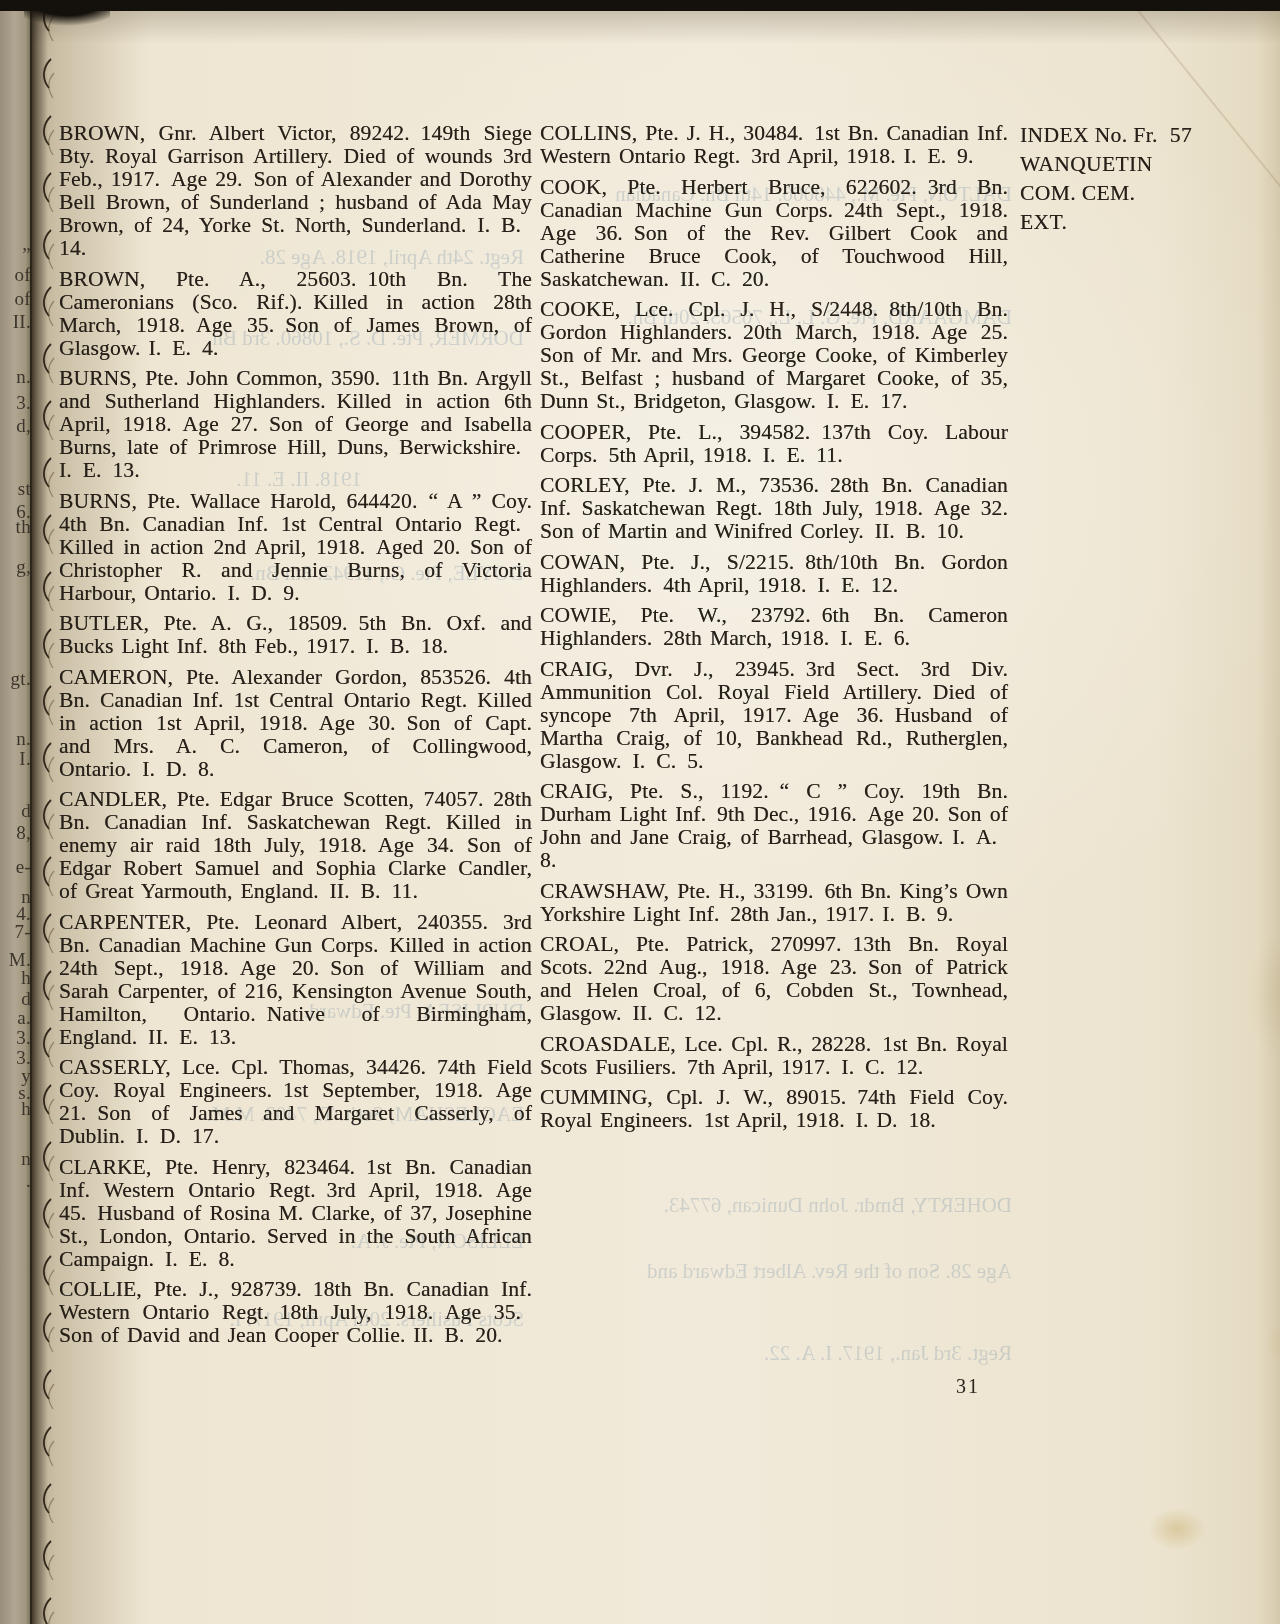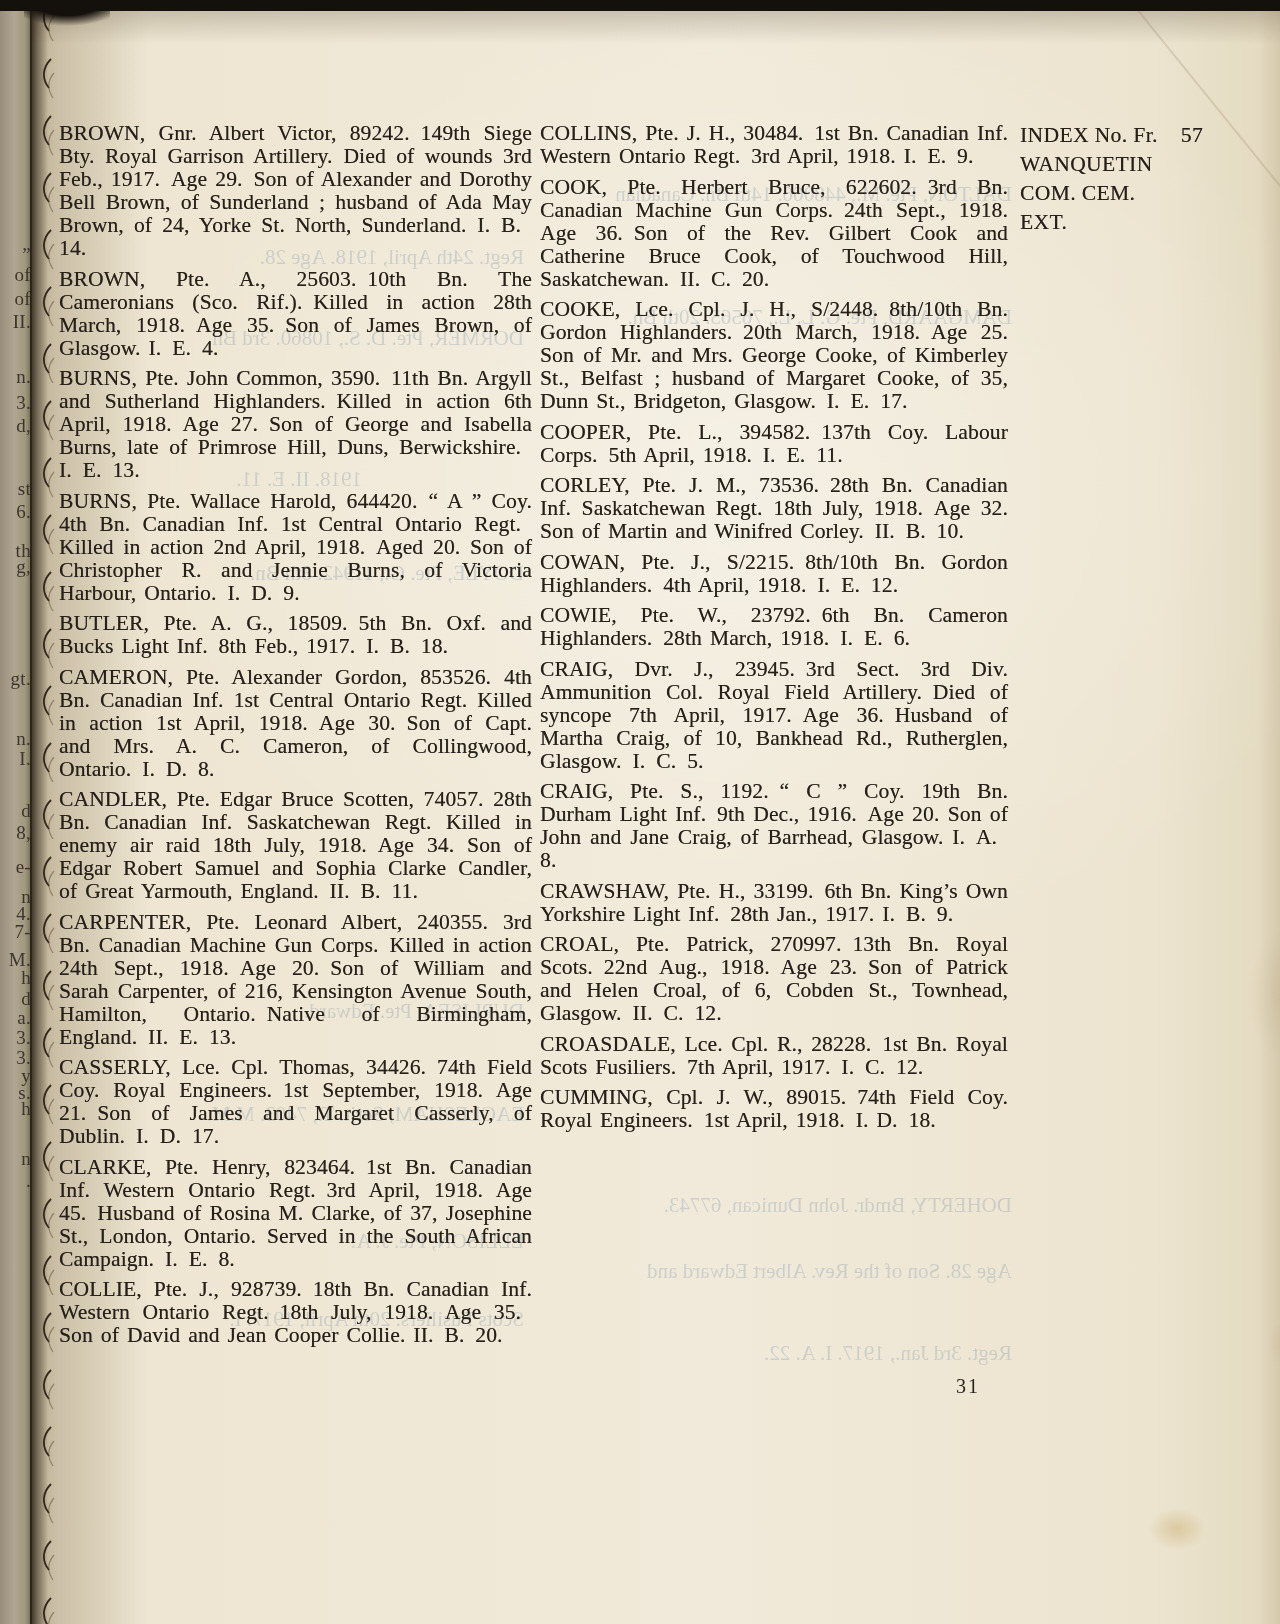--- a/index.html
+++ b/index.html
@@ -31,21 +31,21 @@
   .col{position:absolute;top:122px;color:#262019;font-size:21.5px;line-height:23px;
        word-spacing:2.4px;letter-spacing:.15px;
        text-shadow:.2px .2px .35px rgba(30,24,18,.55);z-index:3;}
   .col-left{left:59px;width:473px;}
   .col-right{left:540px;width:468px;}
   .entry{margin:0 0 7.5px 0;text-align:justify;}
   
   .index-block{position:absolute;left:1020px;top:121px;width:230px;color:#262019;
       font-size:21.5px;line-height:29px;letter-spacing:.4px;z-index:3;
       text-shadow:.2px .2px .35px rgba(30,24,18,.55);}
-  .index-number{display:inline-block;margin-left:23px;}
+  .index-number{display:inline-block;margin-left:12px;}
   .page-number{position:absolute;left:956px;top:1375px;font-size:20px;letter-spacing:2px;
       color:#2a241d;z-index:3;}
   
   .ghosts span{position:absolute;display:block;transform:scaleX(-1);
       color:#7d94a8;opacity:.30;filter:blur(.6px);font-size:21px;line-height:23px;
       white-space:nowrap;overflow:hidden;z-index:1;}
   
   .crease{position:absolute;left:1104px;top:4px;width:292px;height:2px;
       background:rgba(140,114,78,.22);transform:rotate(51deg);transform-origin:left top;z-index:2;}
   .stain{position:absolute;border-radius:50%;z-index:2;}
@@ -128,21 +128,21 @@
     <div id="frags">
         <span class="frag" style="top: 244px;">”</span>
         <span class="frag" style="top: 264px;">of</span>
         <span class="frag" style="top: 288px;">of</span>
         <span class="frag" style="top: 311px;">II.</span>
         <span class="frag" style="top: 366px;">n.</span>
         <span class="frag" style="top: 392px;">3.</span>
         <span class="frag" style="top: 415px;">d,</span>
         <span class="frag" style="top: 478px;">st</span>
         <span class="frag" style="top: 501px;">6.</span>
-        <span class="frag" style="top: 540px;">th</span>
+        <span class="frag" style="top: 516px;">th</span>
         <span class="frag" style="top: 556px;">g,</span>
         <span class="frag" style="top: 668px;">gt.</span>
         <span class="frag" style="top: 728px;">n.</span>
         <span class="frag" style="top: 748px;">I.</span>
         <span class="frag" style="top: 800px;">d</span>
         <span class="frag" style="top: 822px;">8,</span>
         <span class="frag" style="top: 856px;">e-</span>
         <span class="frag" style="top: 886px;">n</span>
         <span class="frag" style="top: 903px;">4.</span>
         <span class="frag" style="top: 921px;">7-</span>

